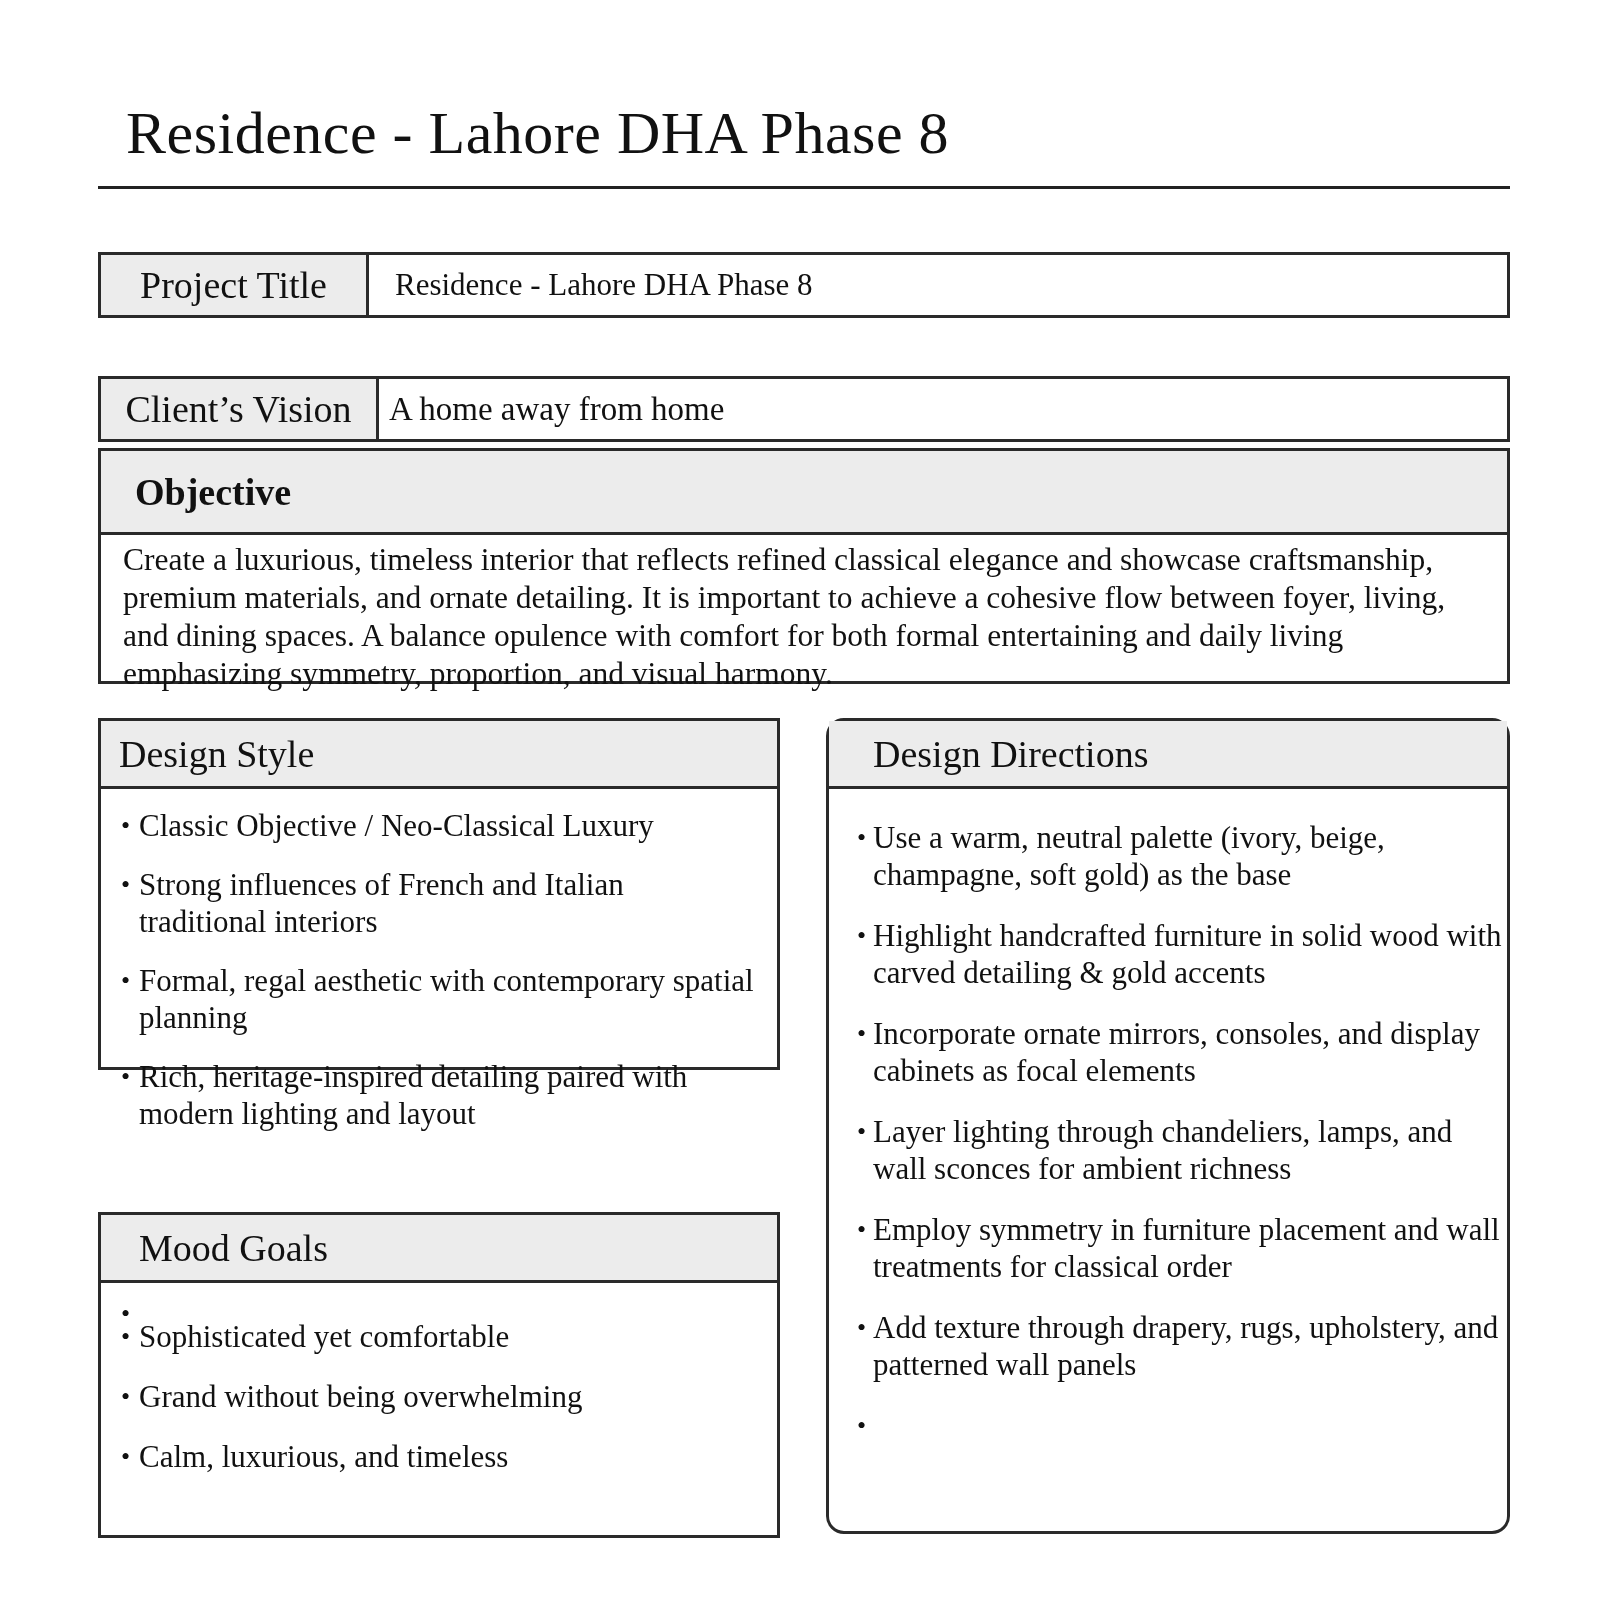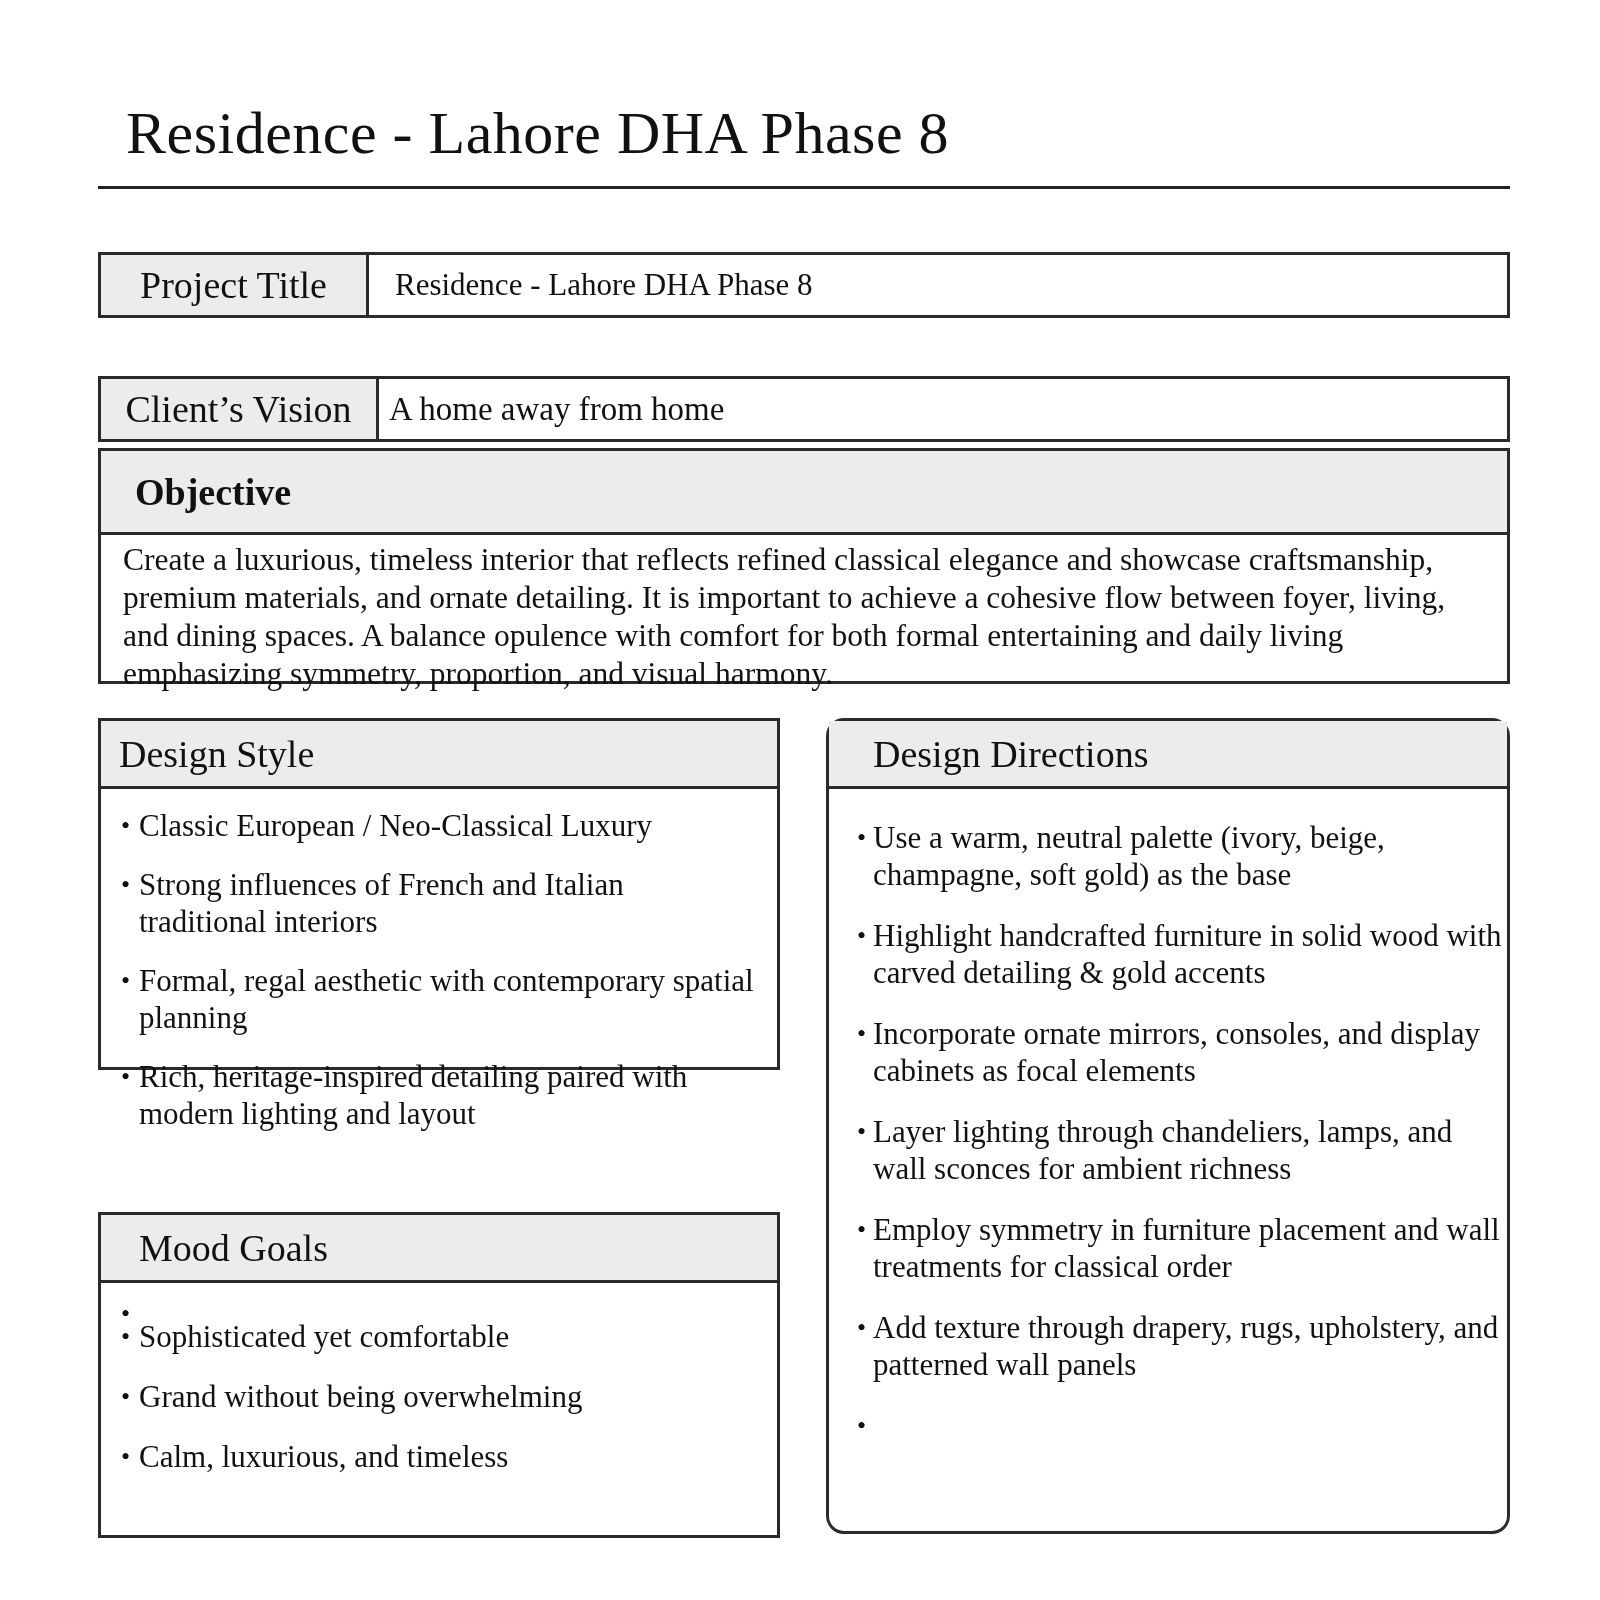--- a/index.html
+++ b/index.html
@@ -98,21 +98,21 @@
   <div class="sec-body objective-text">Create a luxurious, timeless interior that reflects refined classical elegance and showcase craftsmanship, premium materials, and ornate detailing. It is important to achieve a cohesive flow between foyer, living, and dining spaces. A balance opulence with comfort for both formal entertaining and daily living emphasizing symmetry, proportion, and visual harmony.</div>
 </div>
 
 <div class="box" style="left:98px; top:718px; width:682px; height:352px;">
   <div class="sec-header" style="height:68px; padding-left:18px;">
     <span>Design Style</span>
   </div>
   <ul class="sec-body bullets" style="padding:18px 12px 0 20px;">
     <li style="padding-left:18px; margin-bottom:22px;">
       <span class="dot">•</span>
-      <span>Classic European / Neo-Classical Luxury</span>
+      <span>Classic Objective / Neo-Classical Luxury</span>
     </li>
     <li style="padding-left:18px; margin-bottom:22px;">
       <span class="dot">•</span>
       <span style="display:block; padding-right:50px;">Strong influences of French and Italian traditional interiors</span>
     </li>
     <li style="padding-left:18px; margin-bottom:22px;">
       <span class="dot">•</span>
       <span>Formal, regal aesthetic with contemporary spatial planning</span>
     </li>
     <li style="padding-left:18px;">

